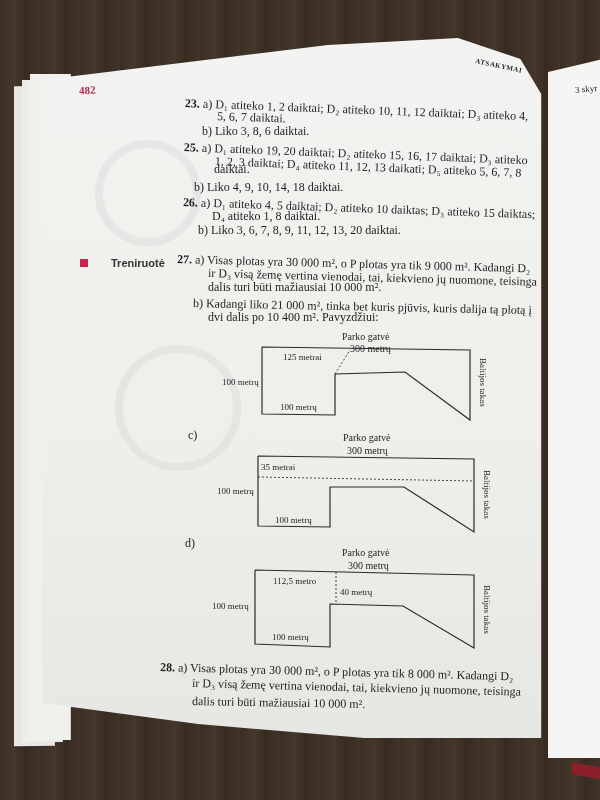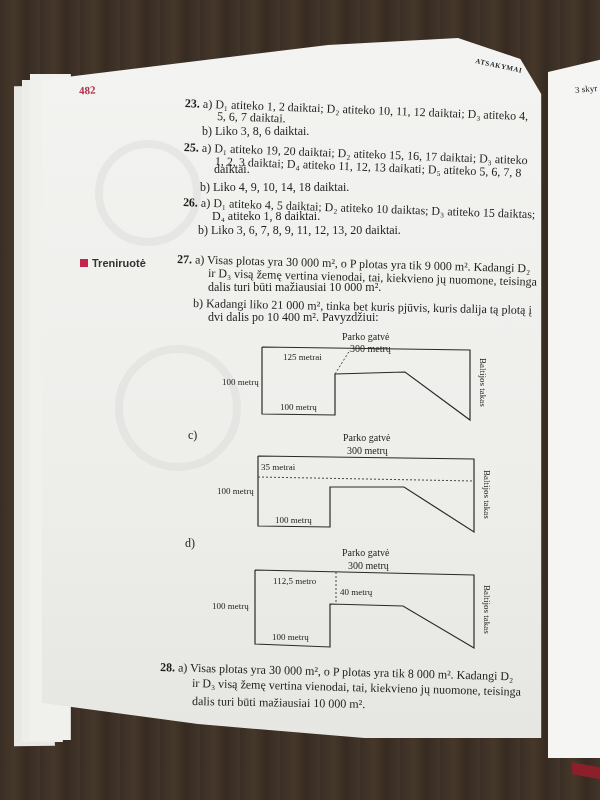--- a/index.html
+++ b/index.html
@@ -26,21 +26,21 @@
   
   .page-right {
     position: absolute; left: 548px; top: 58px; width: 60px; height: 700px;
     background: #f5f5f3;
     clip-path: polygon(0% 2%, 100% 0%, 100% 100%, 0% 100%);
   }
   .red-edge { position: absolute; left: 572px; top: 765px; width: 30px; height: 12px; background: #8b1f2a; transform: skewY(10deg); }
   .page-num { position: absolute; left: 79px; top: 84px; font-size: 11px; color: #b0304a; font-weight: bold; transform: rotate(-3deg); }
   .running-head { position: absolute; left: 475px; top: 62px; font-size: 7px; letter-spacing: .5px; transform: rotate(12deg); font-variant: small-caps; font-weight: bold; color: #2a2a2a; }
   .right-head { position: absolute; left: 575px; top: 84px; font-size: 9px; transform: rotate(-5deg); color: #222; }
-  .side-tag { position: absolute; left: 66px; top: 257px; font-size: 11px; font-weight: bold; display: flex; align-items: center; gap: 4px; font-family: "Liberation Sans", sans-serif; color: #333; padding-left: 14px; }
+  .side-tag { position: absolute; left: 66px; top: 257px; font-size: 11px; font-weight: bold; display: flex; align-items: center; gap: 23px; font-family: "Liberation Sans", sans-serif; color: #333; padding-left: 14px; }
   .side-tag .sq { width: 8px; height: 8px; background: #c3264a; display: inline-block; }
   .line { position: absolute; font-size: 12px; white-space: nowrap; transform-origin: left center; }
   .num { font-weight: bold; }
   .ghost { position: absolute; border-radius: 50%; border: 8px solid rgba(200,200,200,.25); }
   
   svg text { font-family: "Liberation Serif", serif; fill: #1e1e1e; }
 </style>
 </head>
 <body>
 
@@ -71,21 +71,21 @@
 <div class="line" style="left:217px;top:109px;transform:rotate(2deg);">5, 6, 7 daiktai.</div>
 <div class="line" style="left:202px;top:124px;">
   <span>b)</span> <span>Liko 3, 8, 6 daiktai.</span>
 </div>
 
 <div class="line" style="left:184px;top:140px;transform:rotate(2.2deg);">
   <span class="num">25.</span> <span>a)</span> <span>D₁ atiteko 19, 20 daiktai; D₂ atiteko 15, 16, 17 daiktai; D₃ atiteko</span>
 </div>
 <div class="line" style="left:215px;top:154px;transform:rotate(2.2deg);">1, 2, 3 daiktai; D₄ atiteko 11, 12, 13 daikati; D₅ atiteko 5, 6, 7, 8</div>
 <div class="line" style="left:214px;top:162px;">daiktai.</div>
-<div class="line" style="left:200px;top:180px;">
+<div class="line" style="left:194px;top:180px;">
   <span>b)</span> <span>Liko 4, 9, 10, 14, 18 daiktai.</span>
 </div>
 
 <div class="line" style="left:183px;top:195px;transform:rotate(2deg);">
   <span class="num">26.</span> <span>a)</span> <span>D₁ atiteko 4, 5 daiktai; D₂ atiteko 10 daiktas; D₃ atiteko 15 daiktas;</span>
 </div>
 <div class="line" style="left:212px;top:209px;">D₄ atiteko 1, 8 daiktai.</div>
 <div class="line" style="left:198px;top:223px;">
   <span>b)</span> <span>Liko 3, 6, 7, 8, 9, 11, 12, 13, 20 daiktai.</span>
 </div>

